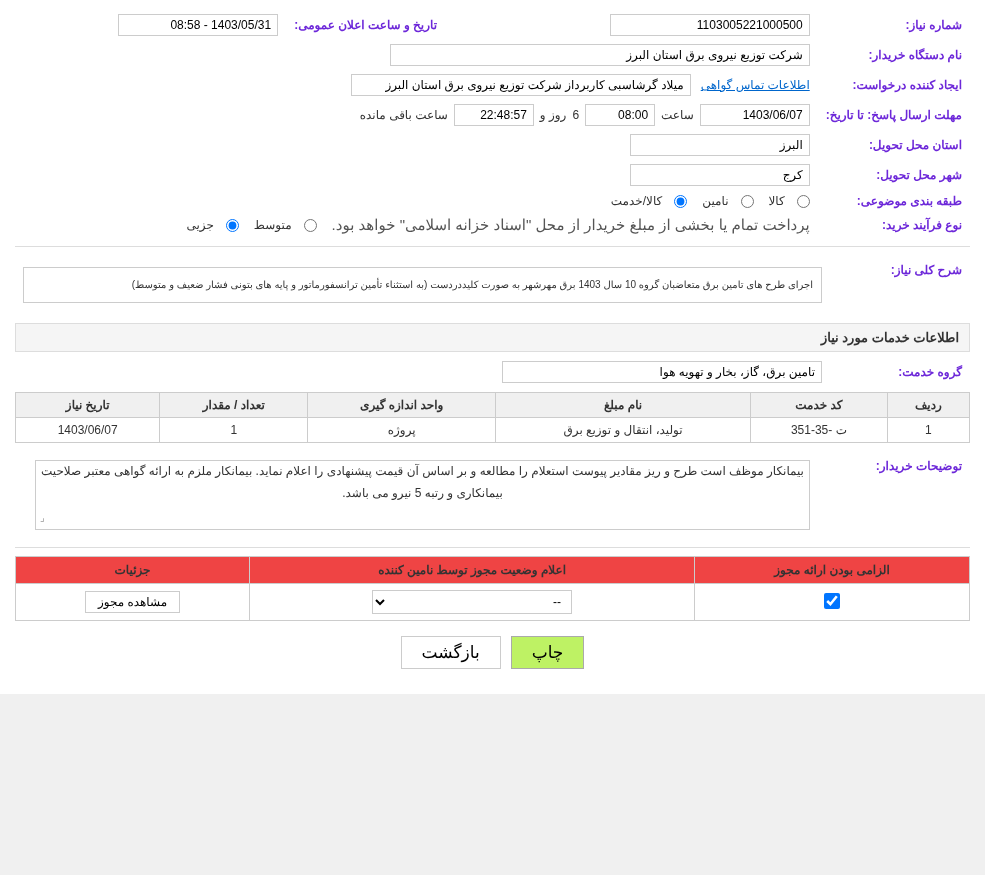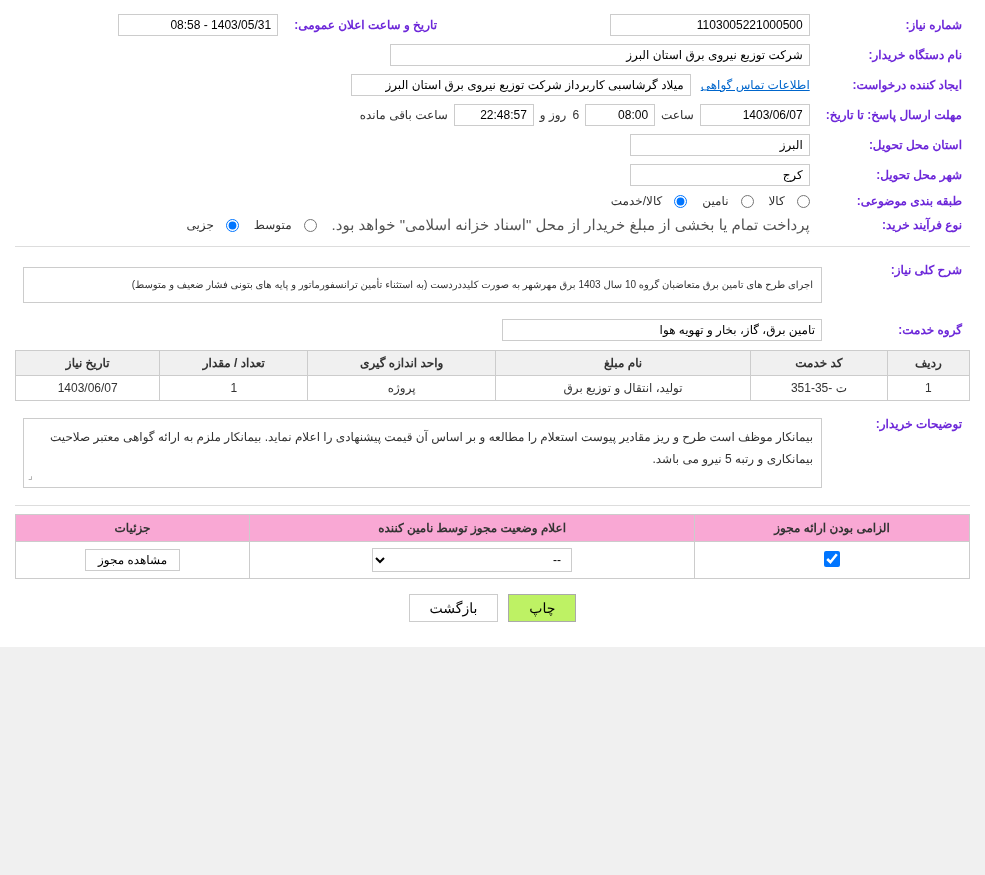--- a/index.html
+++ b/index.html
@@ -109,24 +109,23 @@
       font-size: 12px;
     }
     .data-table td {
       border: 1px solid #ccc;
       padding: 5px 8px;
       text-align: center;
       font-size: 12px;
     }
     .buyer-notes {
       border: 1px solid #ccc;
-      padding: 8px;
-      margin: 5px 0;
-      font-size: 12px;
-      text-align: right;
+      margin: 5px 12px;
+      font-size: 12px;
+      text-align: center;
       direction: rtl;
       line-height: 1.8;
       min-height: 70px;
       position: relative;
     }
     .resize-handle {
       position: absolute;
       bottom: 2px;
       left: 4px;
       font-size: 10px;
@@ -138,21 +137,21 @@
       color: #0066cc;
       margin: 10px 0 5px 0;
       font-weight: bold;
     }
     .permit-table {
       width: 100%;
       border-collapse: collapse;
       margin: 5px 0;
     }
     .permit-table th {
-      background: #f9a8d4;
+      background: #ef4444;
       border: 1px solid #ccc;
       padding: 6px 10px;
       text-align: center;
       font-weight: bold;
       font-size: 12px;
     }
     .permit-table td {
       border: 1px solid #ccc;
       padding: 6px 10px;
       text-align: center;
@@ -181,21 +180,21 @@
       width: 200px;
     }
     .button-row {
       display: flex;
       justify-content: center;
       gap: 10px;
       margin: 15px 0;
     }
     .btn {
       padding: 5px 20px;
-      font-size: 14px;
+      font-size: 17px;
       font-family: Tahoma, Arial, sans-serif;
       cursor: pointer;
       border: 1px solid #ccc;
       background: #fff;
     }
     .btn-back { background: #fff; }
     .btn-print {
       background: #bef264;
       border: 1px solid #aaa;
     }
@@ -312,20 +311,21 @@
         <td class="label-cell" style="vertical-align:top; padding-top:8px;">شرح کلی نیاز:</td>
         <td class="value-cell">
           <div class="description-box">
             <span>اجرای طرح های تامین برق متعاضبان گروه 10 سال 1403 برق مهرشهر به صورت کلیددردست (به استثناء تأمین ترانسفورماتور و پایه های بتونی فشار ضعیف و متوسط)</span>
           </div>
         </td>
       </tr>
     </tbody>
       </table>
 
+    <div class="section-header">اطلاعات خدمات مورد نیاز</div>
 
     <table class="info-table">
       <tbody>
           <tr>
         <td class="label-cell">گروه خدمت:</td>
         <td class="value-cell">
           <input class="input-field" style="width: 320px;" type="text" readonly="" value="تامین برق، گاز، بخار و تهویه هوا">
         </td>
       </tr>
     </tbody>

